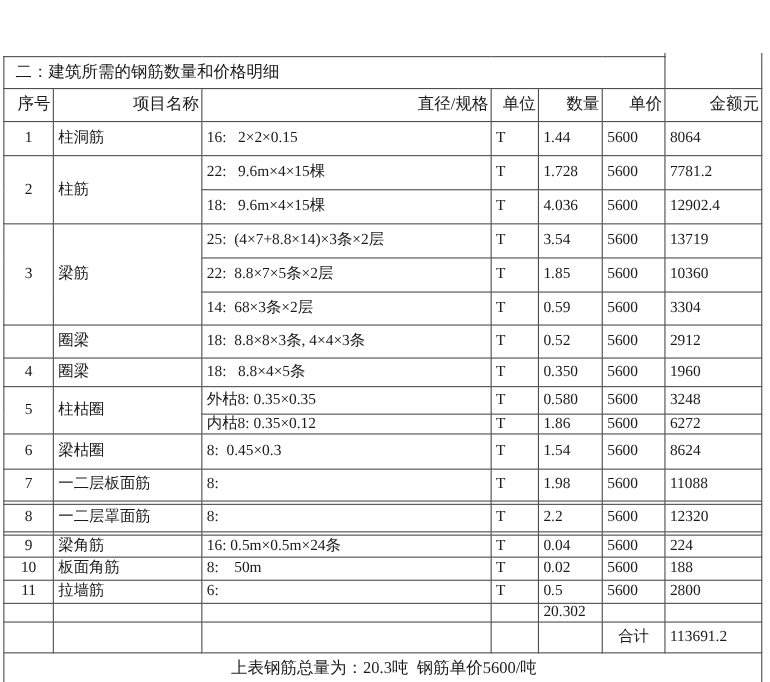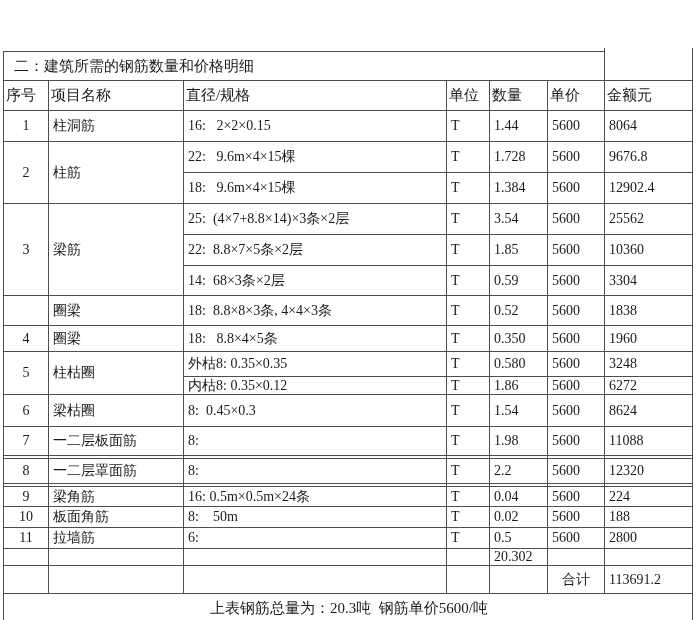--- a/index.html
+++ b/index.html
@@ -13,21 +13,21 @@
   }
   td{
     border:1px solid #4d4d4d;font-size:14px;padding:0 4px;
     overflow:hidden;white-space:pre;line-height:1.1;vertical-align:middle;
   }
   .ctr{text-align:center;}
   .left{text-align:left;}
   .num{}
   .t-title td{font-size:15px;padding-left:10px;}
   .t-title .no-top{border-top:none;}
-  .t-head td{font-size:15px;text-align:left;padding:0 2px;}
+  .t-head td{font-size:15px;text-align:right;padding:0 2px;}
   .spacer td{padding:0;font-size:1px;line-height:1px;}
   .note-row td{font-size:15px;padding-left:6px;text-align:center;}
   .cutoff td{border-bottom:none;}
   .stub{position:absolute;width:1px;background:#4d4d4d;top:0;height:4px;}
 </style>
 </head>
 <body>
 
 <div class="page">
 
@@ -71,38 +71,38 @@
       <td class="num">8064</td>
     </tr>
 
     <tr style="height:31px">
       <td class="ctr" rowspan="2">2</td>
       <td class="left" rowspan="2">柱筋</td>
       <td class="left">22:   9.6m×4×15棵</td>
       <td class="left">T</td>
       <td class="num">1.728</td>
       <td class="num">5600</td>
-      <td class="num">9676.8</td>
+      <td class="num">7781.2</td>
     </tr>
     <tr style="height:31px">
       <td class="left">18:   9.6m×4×15棵</td>
       <td class="left">T</td>
-      <td class="num">1.384</td>
+      <td class="num">4.036</td>
       <td class="num">5600</td>
       <td class="num">12902.4</td>
     </tr>
 
     <tr style="height:31px">
       <td class="ctr" rowspan="3">3</td>
       <td class="left" rowspan="3">梁筋</td>
       <td class="left">25:  (4×7+8.8×14)×3条×2层</td>
       <td class="left">T</td>
       <td class="num">3.54</td>
       <td class="num">5600</td>
-      <td class="num">25562</td>
+      <td class="num">13719</td>
     </tr>
     <tr style="height:31px">
       <td class="left">22:  8.8×7×5条×2层</td>
       <td class="left">T</td>
       <td class="num">1.85</td>
       <td class="num">5600</td>
       <td class="num">10360</td>
     </tr>
     <tr style="height:30px">
       <td class="left">14:  68×3条×2层</td>
@@ -112,21 +112,21 @@
       <td class="num">3304</td>
     </tr>
 
     <tr style="height:30px">
       <td class="ctr"></td>
       <td class="left">圈梁</td>
       <td class="left">18:  8.8×8×3条, 4×4×3条</td>
       <td class="left">T</td>
       <td class="num">0.52</td>
       <td class="num">5600</td>
-      <td class="num">1838</td>
+      <td class="num">2912</td>
     </tr>
 
     <tr style="height:26px">
       <td class="ctr">4</td>
       <td class="left">圈梁</td>
       <td class="left">18:   8.8×4×5条</td>
       <td class="left">T</td>
       <td class="num">0.350</td>
       <td class="num">5600</td>
       <td class="num">1960</td>

